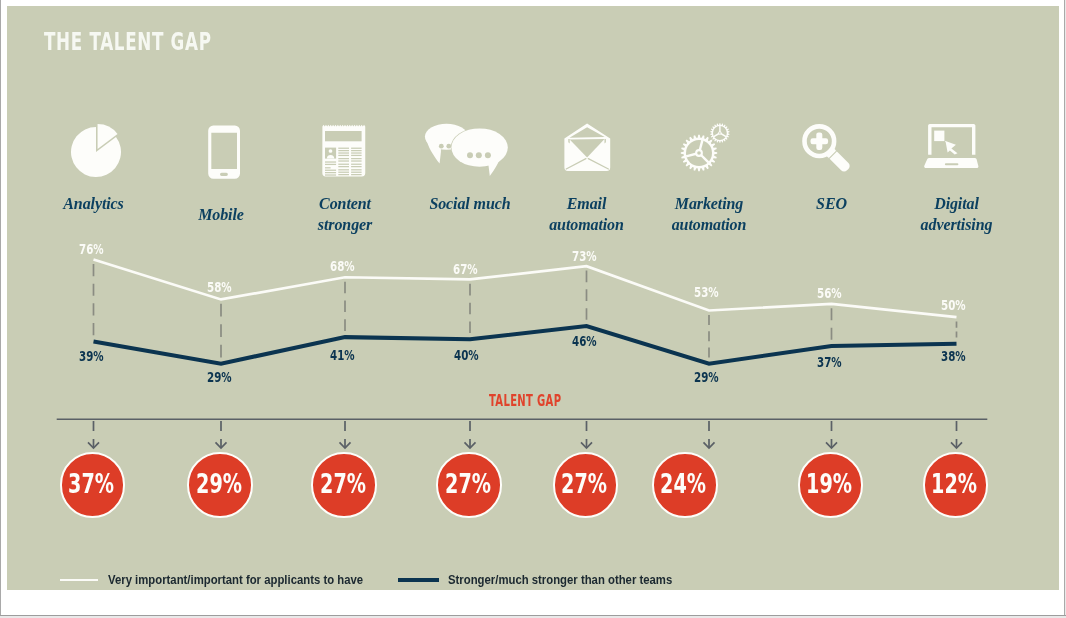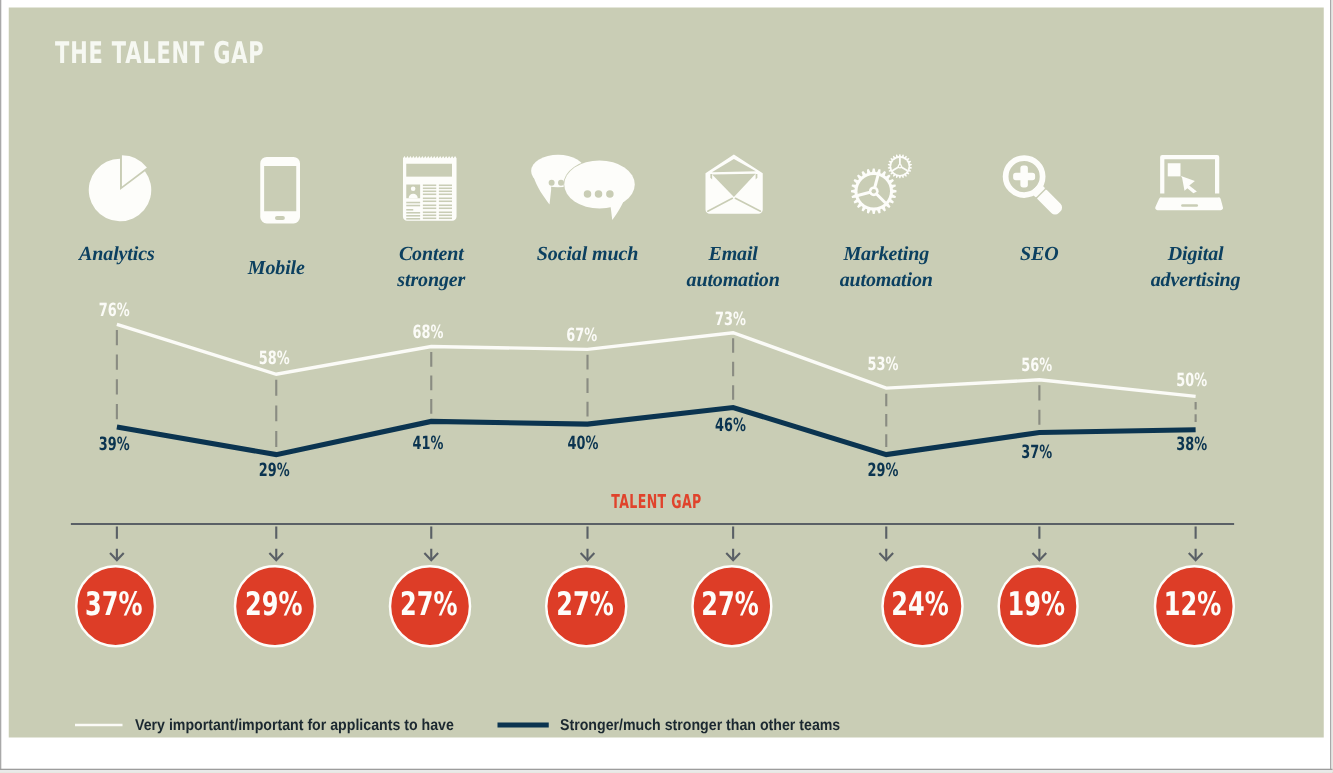--- a/index.html
+++ b/index.html
@@ -289,21 +289,21 @@
         </div>
         <div class="gapcircle" style="left: 304.25px; top: 446px;">
           <span>27%</span>
         </div>
         <div class="gapcircle" style="left: 429.25px; top: 446px;">
           <span>27%</span>
         </div>
         <div class="gapcircle" style="left: 545.75px; top: 446px;">
           <span>27%</span>
         </div>
-        <div class="gapcircle" style="left: 698px; top: 446px; text-align: center;">
+        <div class="gapcircle" style="left: 645px; top: 446px; text-align: center;">
           <span>24%</span>
         </div>
         <div class="gapcircle" style="left: 790.75px; top: 446px;">
           <span>19%</span>
         </div>
         <div class="gapcircle" style="left: 915.75px; top: 446px;">
           <span>12%</span>
         </div>
       </div>
 

